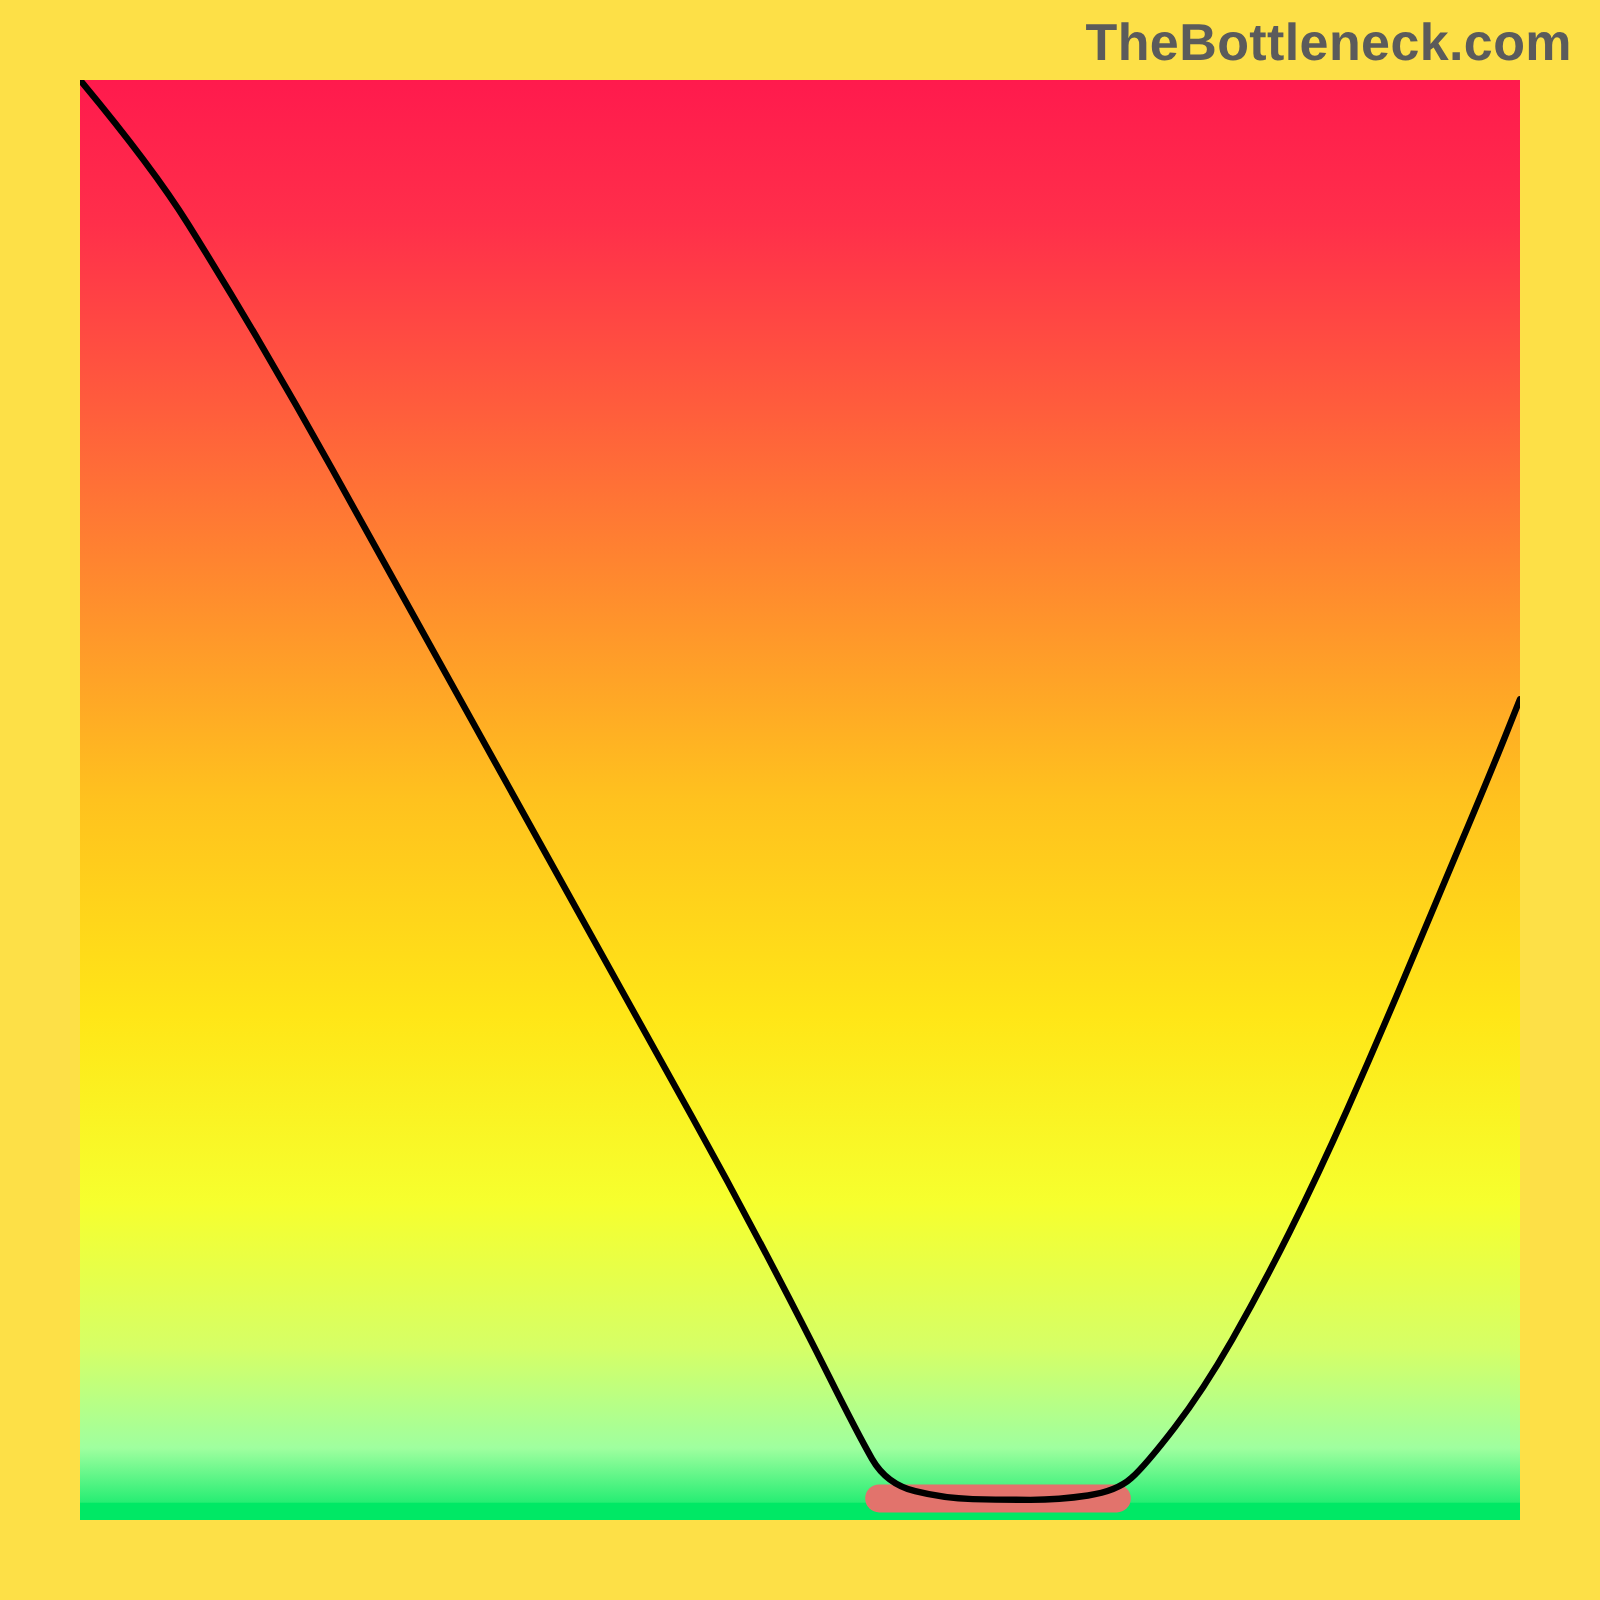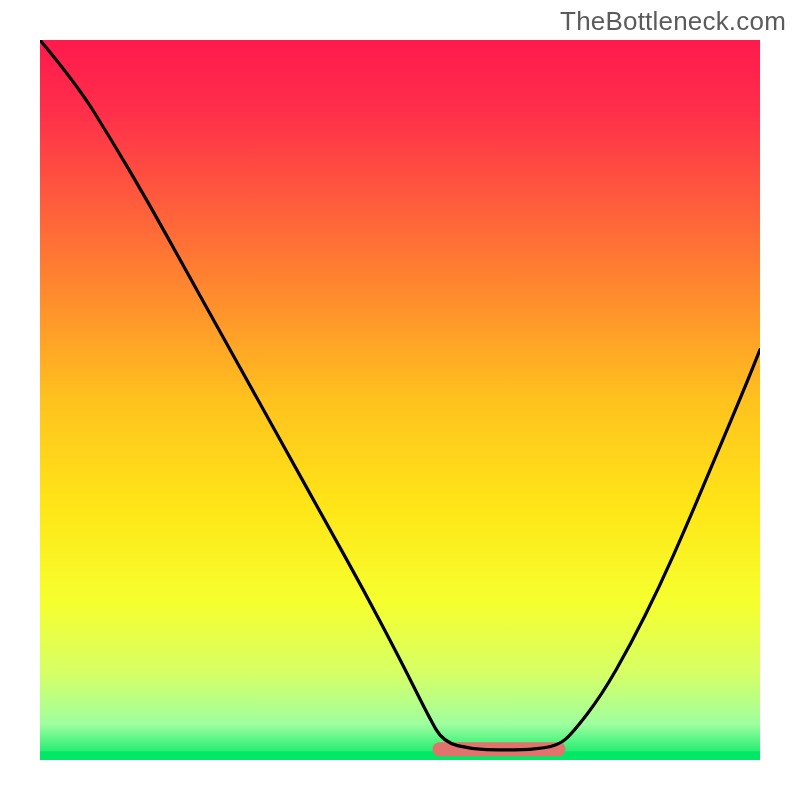--- a/index.html
+++ b/index.html
@@ -1,21 +1,22 @@
 <!DOCTYPE html>
 <html><head>
 <meta charset="utf-8">
 <style>
   * { margin: 0; padding: 0; box-sizing: border-box; }
   html, body { width: 800px; height: 800px; overflow: hidden; background: #000; }
   .frame {
     position: relative;
     width: 800px;
     height: 800px;
-    background: #ffffff;
+    background: #fde047;
+    font-weight: bold;
   }
   .watermark {
     position: absolute;
     top: 6px;
     right: 14px;
     font-family: Arial, Helvetica, sans-serif;
     font-size: 26px;
     color: #5b5b5b;
     letter-spacing: 0.2px;
     z-index: 10;

